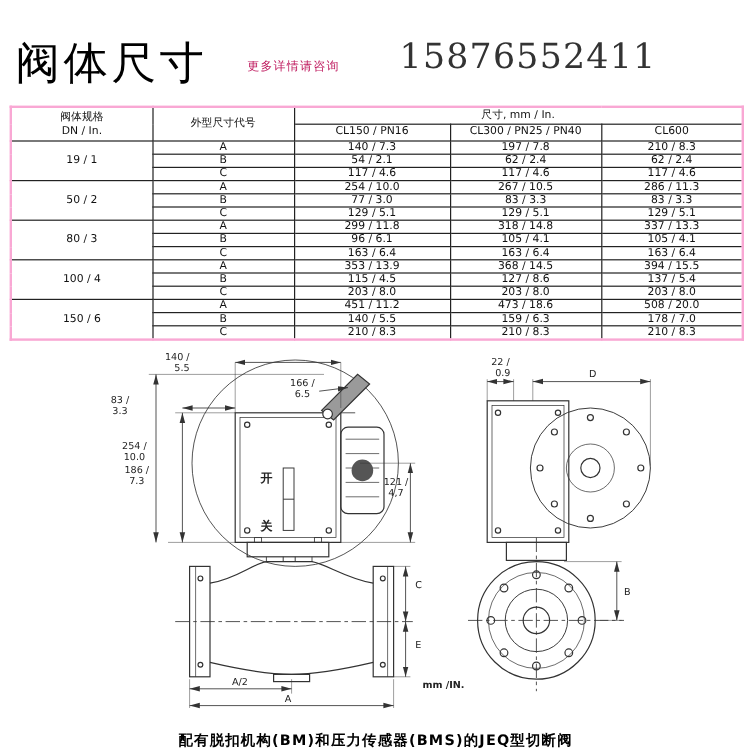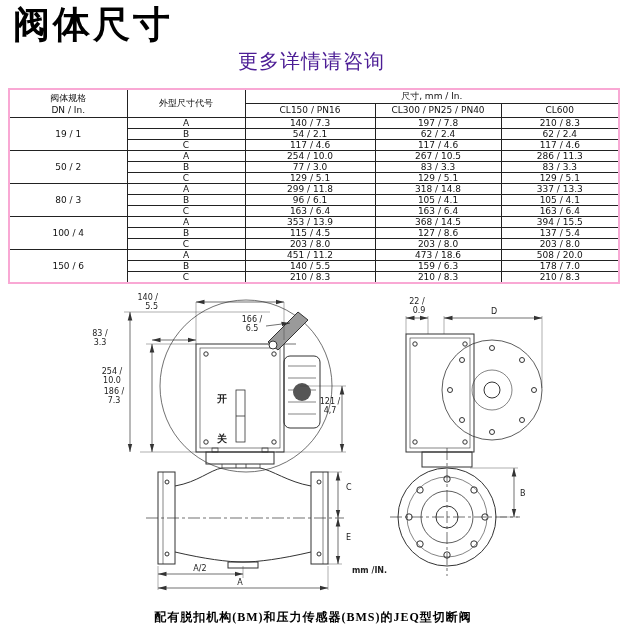--- a/index.html
+++ b/index.html
@@ -6,26 +6,26 @@
   html,body { width:626px; height:626px; }
   body {
     background:#fff;
     font-family:"DejaVu Sans","Liberation Sans",sans-serif;
     color:#111;
     position:relative;
     overflow:hidden;
   }
   .header { position:absolute; top:0; left:0; width:626px; height:86px; }
   .title {
-    position:absolute; left:13px; top:0;
-    font-size:37px; font-weight:bold; letter-spacing:3px; color:#000;
+    position:absolute; left:13px; top:28px;
+    font-size:37px; font-weight:normal; letter-spacing:3px; color:#000;
   }
   .contact-label {
     position:absolute; left:206px; top:48px;
-    font-size:20px; color:#4c1d95; letter-spacing:1px;margin-left:32px;
+    font-size:10px; color:#be185d; letter-spacing:1px;
   }
   .phone {
     position:absolute; left:333px; top:30px;
     font-size:29px; color:#333; letter-spacing:1px;
     font-family:"DejaVu Serif","Liberation Serif",serif;
   }
   table.dims {
     position:absolute; top:88px; left:8px; width:610px;
     border-collapse:collapse; text-align:center;
     font-size:9px; color:#111;
@@ -39,29 +39,29 @@
   }
   table.dims thead th { height:14px; line-height:13px; }
   table.dims .hdr2line div { line-height:12px; }
   .drawing-wrap { position:absolute; top:290px; left:0; width:500px; height:316px; }
   svg text { font-size:8px; fill:#222; }
   svg text.cjk { font-size:10px; font-weight:bold; }
   .caption {
     position:absolute; top:609px; left:0; width:626px;
     text-align:center; font-size:12px; font-weight:bold; color:#000;
     letter-spacing:1px;
-    font-family:Liberation Serif, serif;
   }
 </style>
 </head>
 <body>
 
 <div class="header">
   <div class="title">阀体尺寸</div>
   <div class="contact-label">更多详情请咨询</div>
+  <div class="phone">15876552411</div>
 </div>
 
 <table class="dims">
   <colgroup>
     <col style="width:118px">
       <col style="width:118px">
     <col style="width:130px">
       <col style="width:126px">
       <col style="width:118px">
   </colgroup>

